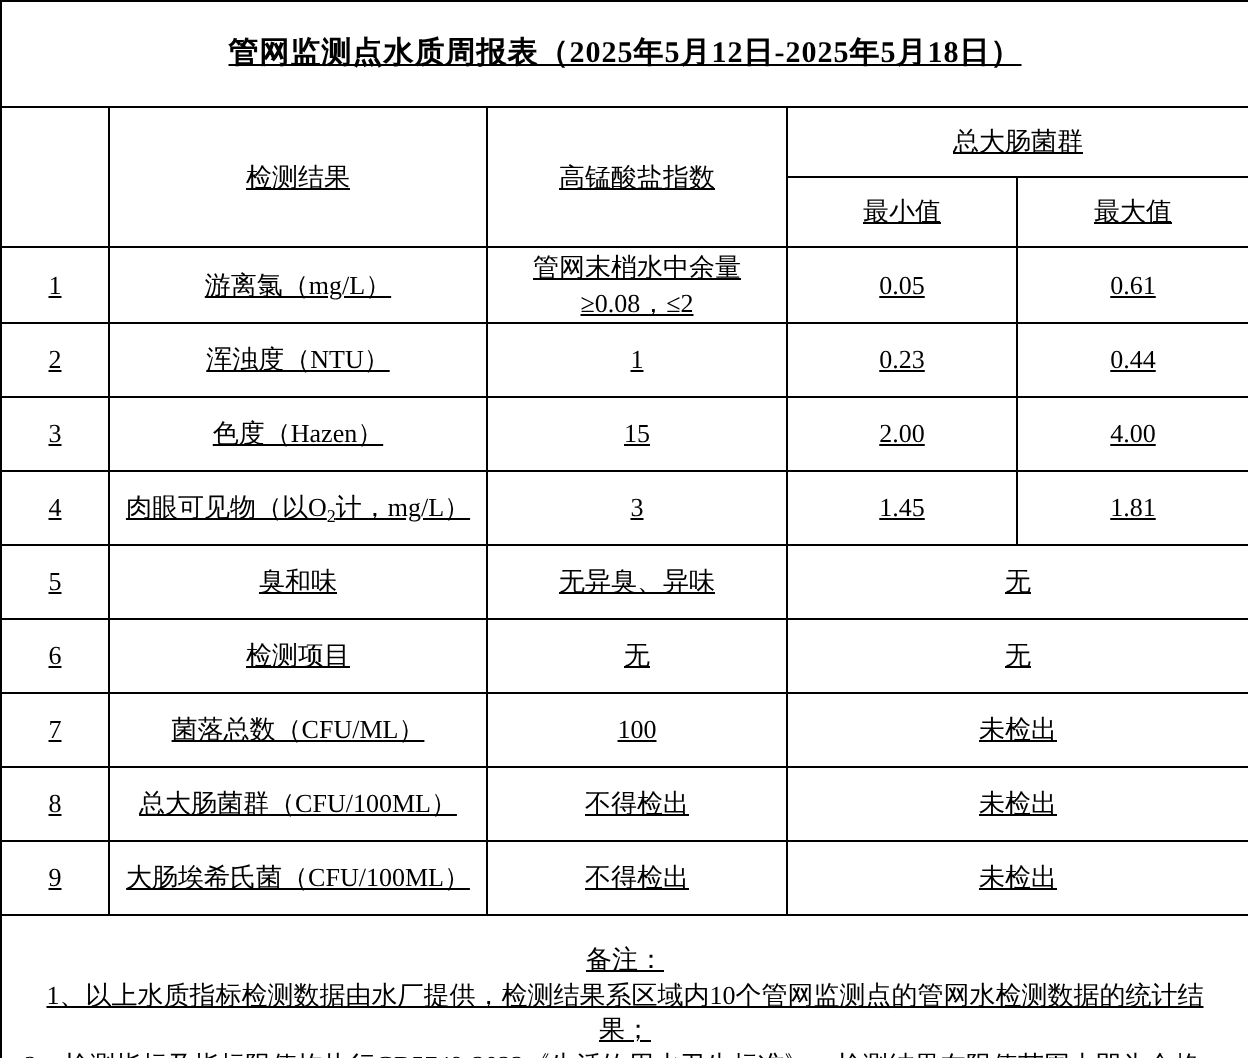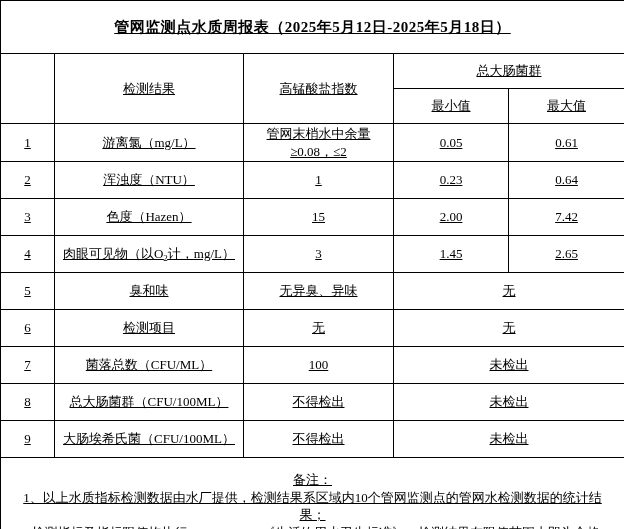--- a/index.html
+++ b/index.html
@@ -85,37 +85,37 @@
       <td>管网末梢水中余量≥0.08，≤2</td>
       <td>0.05</td>
       <td>0.61</td>
     </tr>
 
     <tr class="data-row">
       <td>2</td>
       <td>浑浊度（NTU）</td>
       <td>1</td>
       <td>0.23</td>
-      <td>0.64</td>
+      <td>0.44</td>
     </tr>
 
     <tr class="data-row">
       <td>3</td>
       <td>色度（Hazen）</td>
       <td>15</td>
       <td>2.00</td>
-      <td>7.42</td>
+      <td>4.00</td>
     </tr>
 
     <tr class="data-row">
       <td>4</td>
       <td><span>肉眼可见物（以O</span><span class="sub-script">2</span><span>计，mg/L）</span></td>
       <td>3</td>
       <td>1.45</td>
-      <td>2.65</td>
+      <td>1.81</td>
     </tr>
 
     <tr class="data-row">
       <td>5</td>
       <td>臭和味</td>
       <td>无异臭、异味</td>
       <td colspan="2">无</td>
     </tr>
 
     <tr class="data-row">

